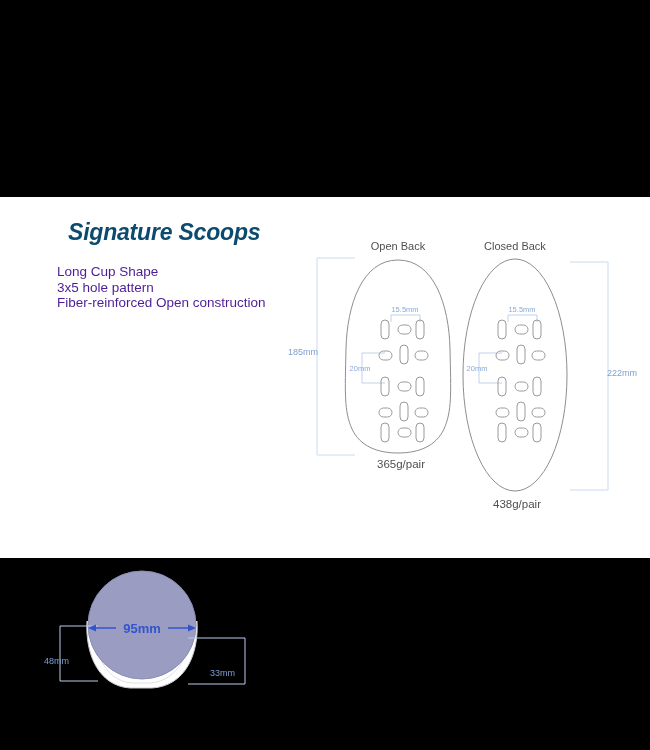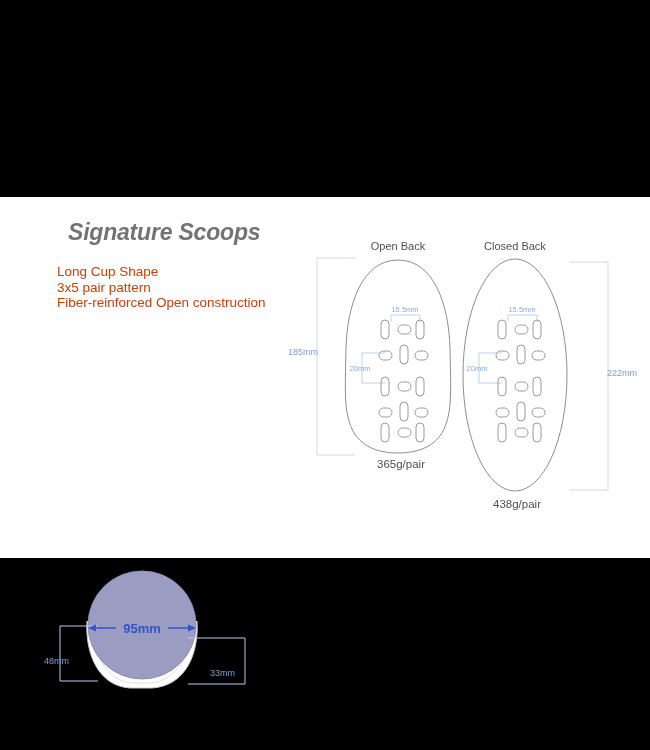--- a/index.html
+++ b/index.html
@@ -18,25 +18,25 @@
   #content{
     position:absolute;left:0;top:197px;
     width:650px;height:361px;
     background:#ffffff;
   }
 
   
   #title{
     position:absolute;left:68px;top:22px;
     font-size:23px;font-weight:bold;font-style:italic;
-    color:#737373;letter-spacing:-0.2px;white-space:nowrap;
+    color:#0c4a6e;letter-spacing:-0.2px;white-space:nowrap;
   }
   #feature-list{
     position:absolute;left:57px;top:67px;
-    font-size:13.5px;color:#c2410c;line-height:15.5px;
+    font-size:13.5px;color:#4c1d95;line-height:15.5px;
     white-space:nowrap;
   }
   #feature-list div{margin:0;padding:0;}
 
   
   .svg-layer{position:absolute;left:0;top:0;width:650px;height:361px;
              pointer-events:none;overflow:visible;}
 
   .lbl{font-family:"Liberation Sans", sans-serif;}
   .lbl-dim{font-size:9px;fill:#7d9fd4;}
@@ -50,21 +50,21 @@
 
 <div class="letterbox" id="bar-top"></div>
 <div class="letterbox" id="bar-bottom"></div>
 
 <div id="content">
 
   <div id="title">Signature Scoops</div>
 
   <div id="feature-list">
     <div>Long Cup Shape</div>
-    <div>3x5 pair pattern</div>
+    <div>3x5 hole pattern</div>
     <div>Fiber-reinforced Open construction</div>
   </div>
 
   <svg class="svg-layer">
 
     <path d="M 88 430 C 86 462, 96 488, 122 292.5 Z" fill="none" stroke="none"></path>
     <path d="M 87 424 C 85 456, 98 489, 130 491 L 152 491 C 186 489, 199 456, 197 424" fill="#ffffff" stroke="#c9c9cf" stroke-width="1"></path>
     <path d="M 93 424 C 92 452, 104 484, 132 486 L 150 486 C 180 484, 192 452, 191 424" fill="#ffffff" stroke="#d8d8de" stroke-width="0.8"></path>
 
     <circle cx="142" cy="428" r="54" fill="#9a9cc2" stroke="#8b8db6" stroke-width="1"></circle>

